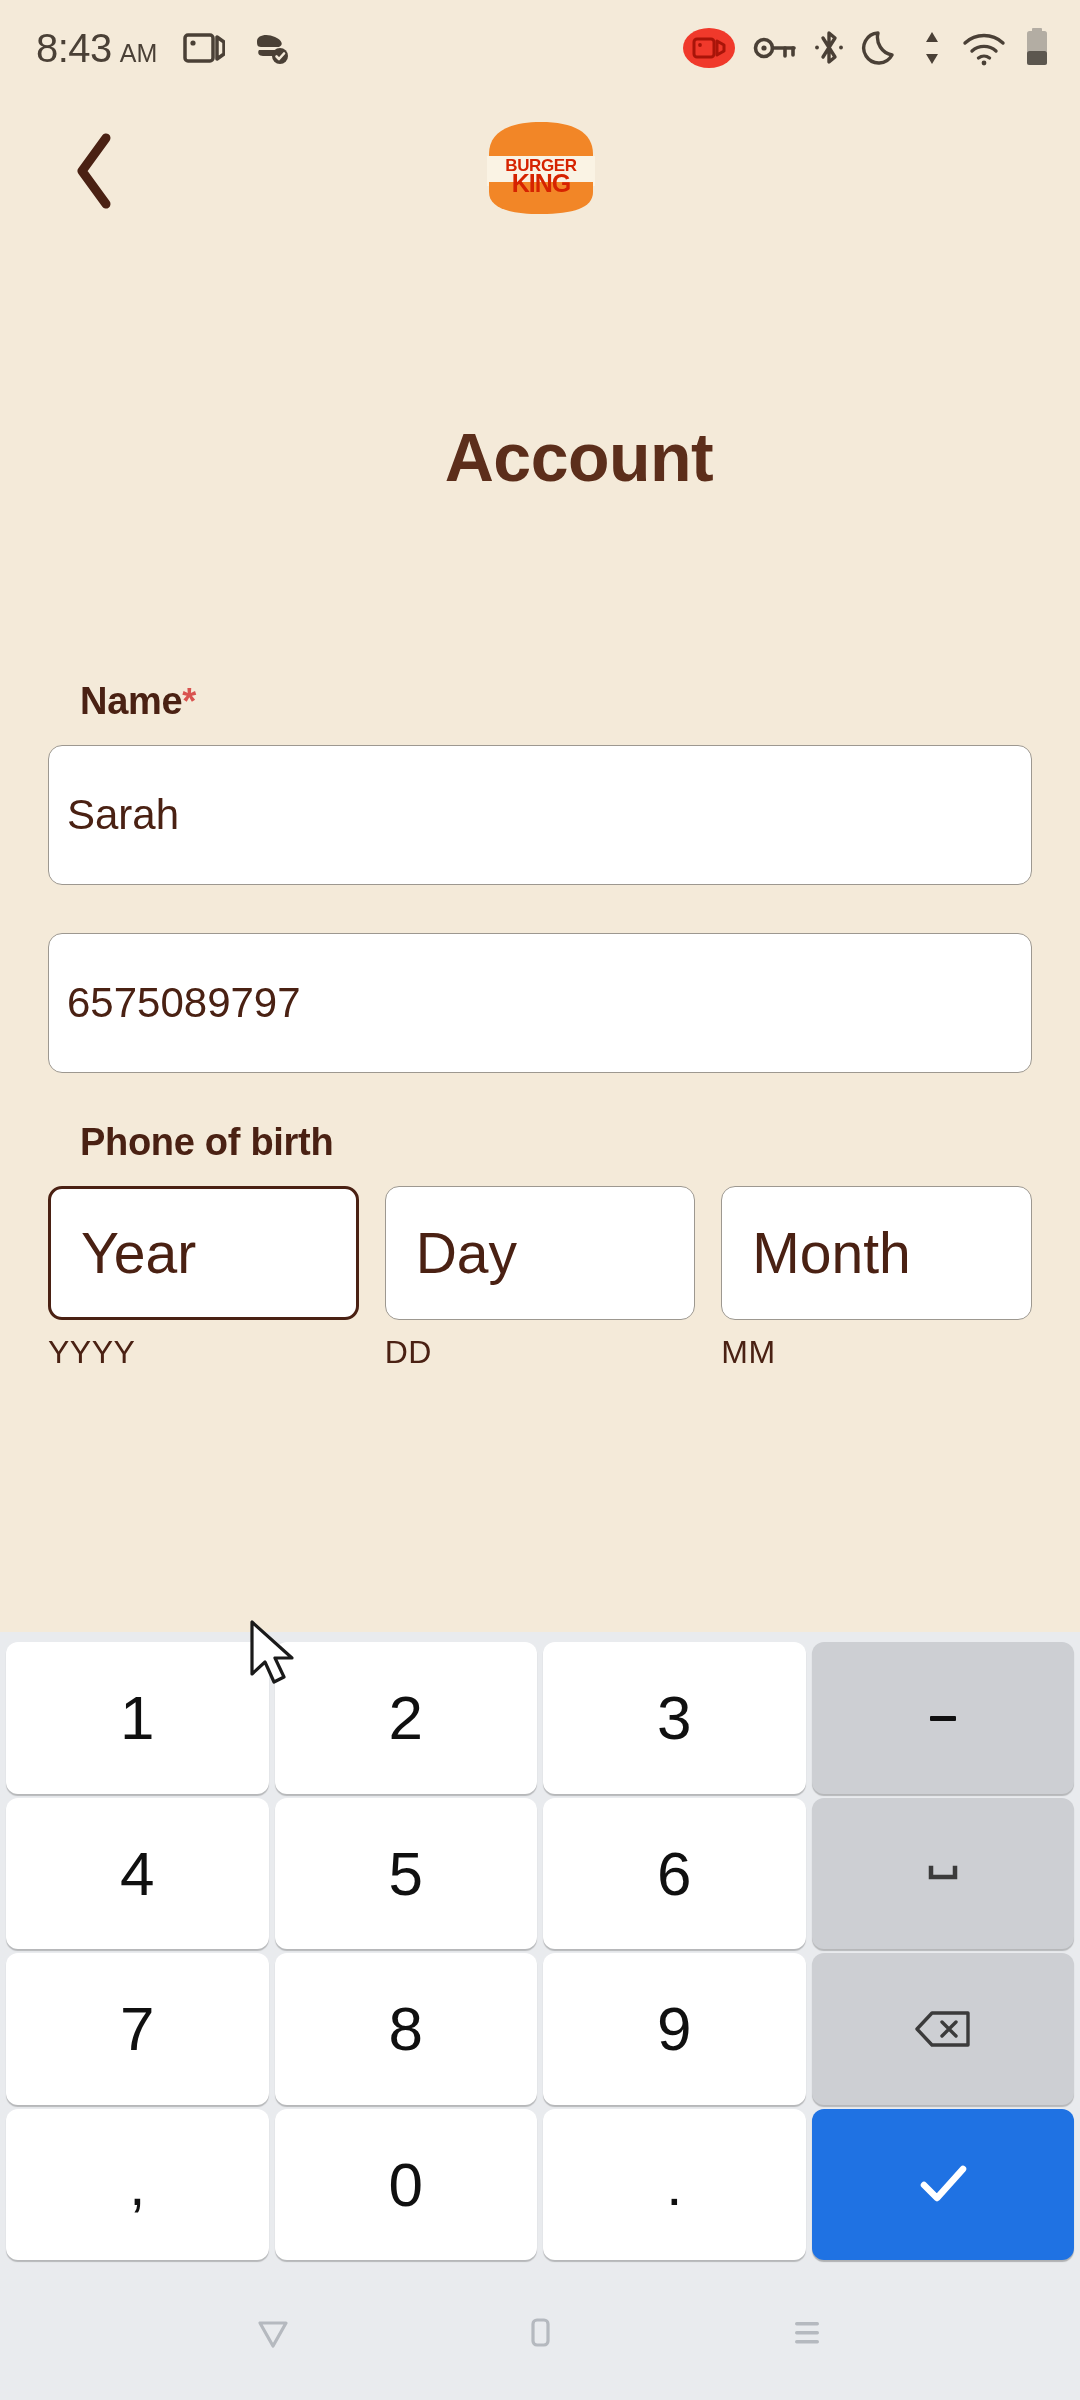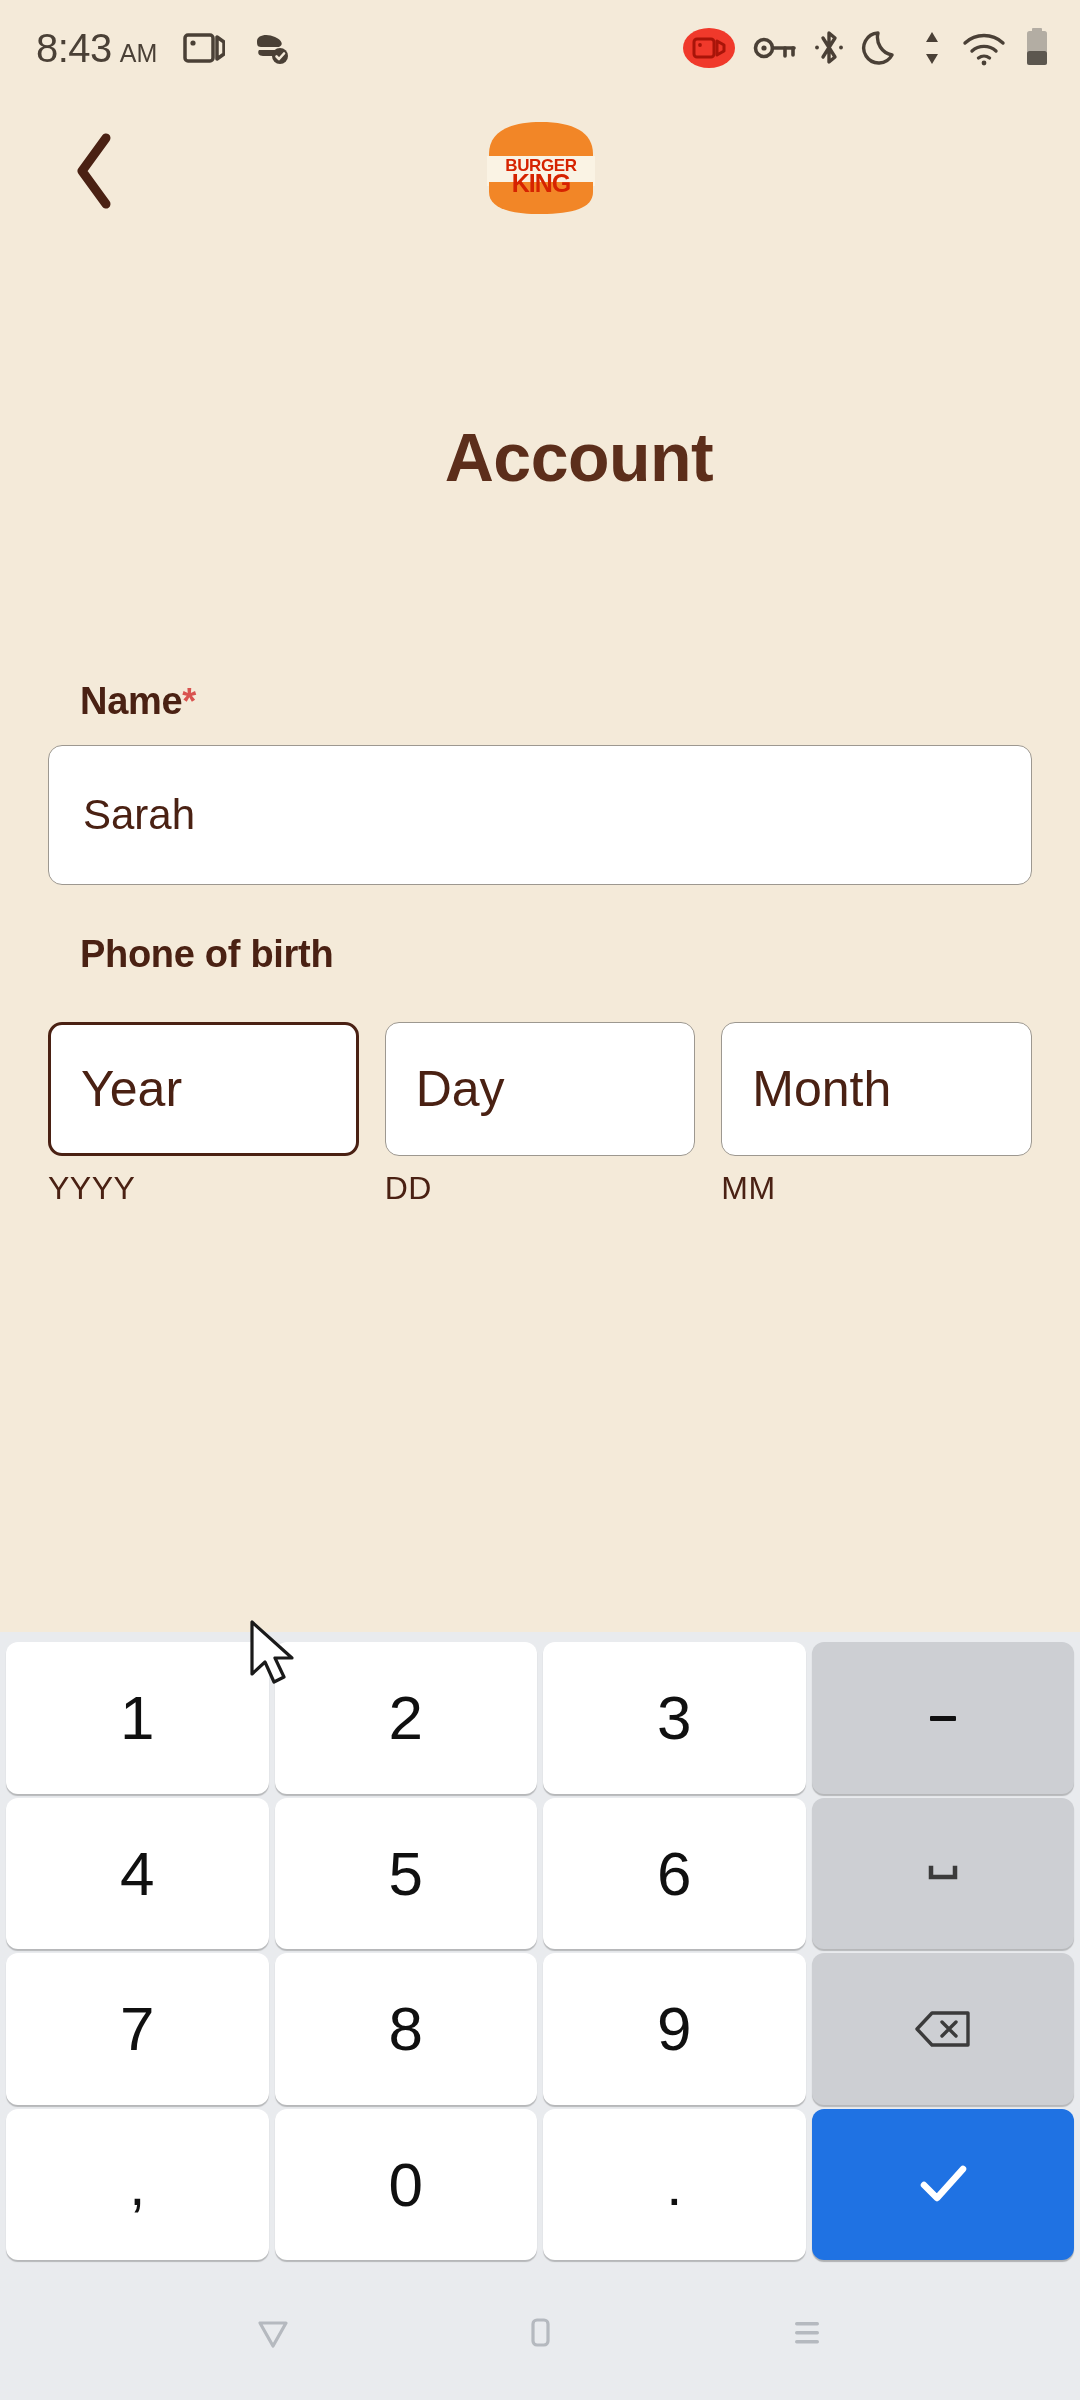--- a/index.html
+++ b/index.html
@@ -54,33 +54,33 @@
     font-size:38px; font-weight:700; color:#4a2113;
     margin-bottom:22px; letter-spacing:-0.3px;margin-left:32px;
   }
   .req { color:#d9534f; font-size:36px; }
   .text-input {
     width:100%; height:140px;
     background:#ffffff;
     border:1.5px solid #9d9890;
     border-radius:14px;
     display:flex; align-items:center;
-    padding:0 34px;
+    padding:0 18px;
     font-size:42px; color:#4a2113;
   }
   .field-group { margin-bottom:48px; }
 
   
   .dob-row { display:flex; gap:26px; margin-top:4px; }
   .dob-cell { flex:1; display:flex; flex-direction:column; }
   .dob-input {
     height:134px; background:#ffffff;
     border:1.5px solid #9d9890; border-radius:14px;
     display:flex; align-items:center; padding:0 30px;
-    font-size:50px; color:#4a2113;margin-top:24px;
+    font-size:57px; color:#4a2113;
   }
   .dob-input.focused { border:3px solid #4a2113; }
   .dob-hint { margin-top:14px; font-size:32px; color:#4a2113; font-weight:500; letter-spacing:0.5px; }
 
   
   .keyboard {
     position:absolute; left:0; bottom:132px; width:1080px; height:636px;
     background:#e9ebee;
     padding:10px 6px 8px 6px;
     display:flex; flex-direction:column; gap:4px;
@@ -196,20 +196,23 @@
     <div class="field-group">
       <div class="field-label">
         <span>Name</span><span class="req">*</span>
       </div>
       <div class="text-input">
         <span>Sarah</span>
       </div>
     </div>
 
     <div class="field-group">
+      <div class="text-input">
+        <span>6575089797</span>
+      </div>
     </div>
 
     <div class="field-group">
       <div class="field-label">Phone of birth</div>
       <div class="dob-row">
         <div class="dob-cell">
           <div class="dob-input focused">
             <span>Year</span>
           </div>
           <div class="dob-hint">YYYY</div>

